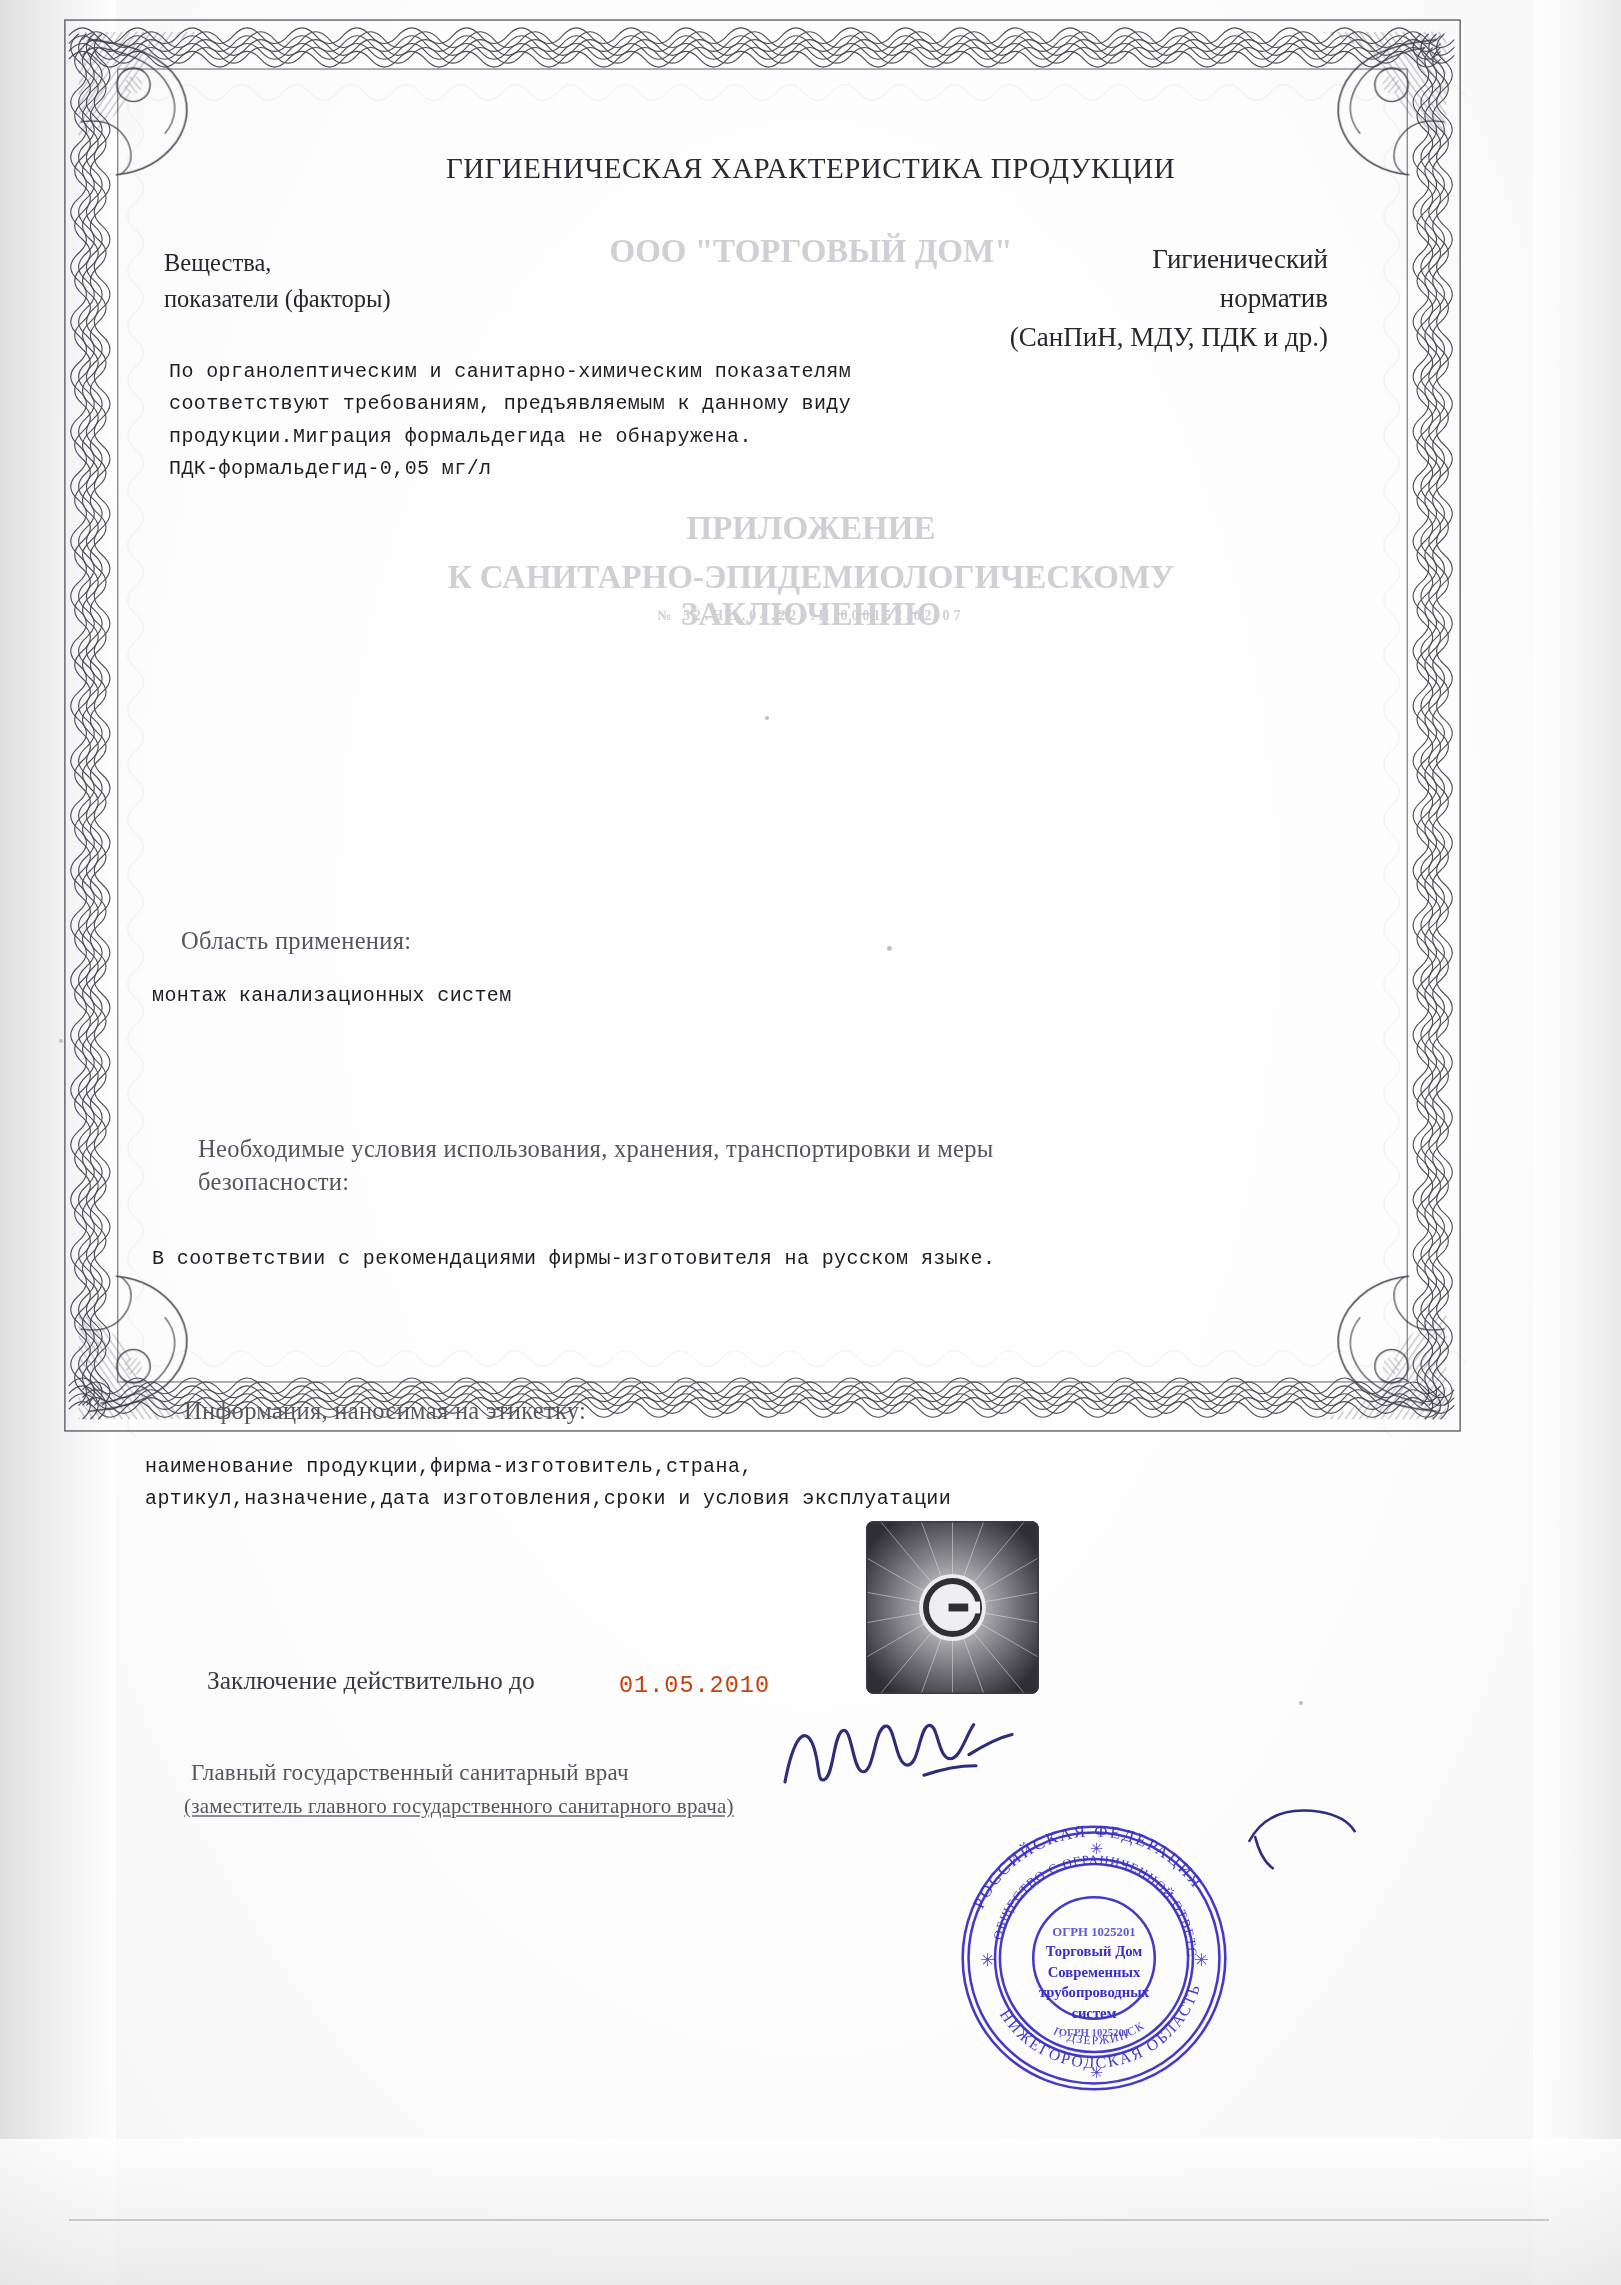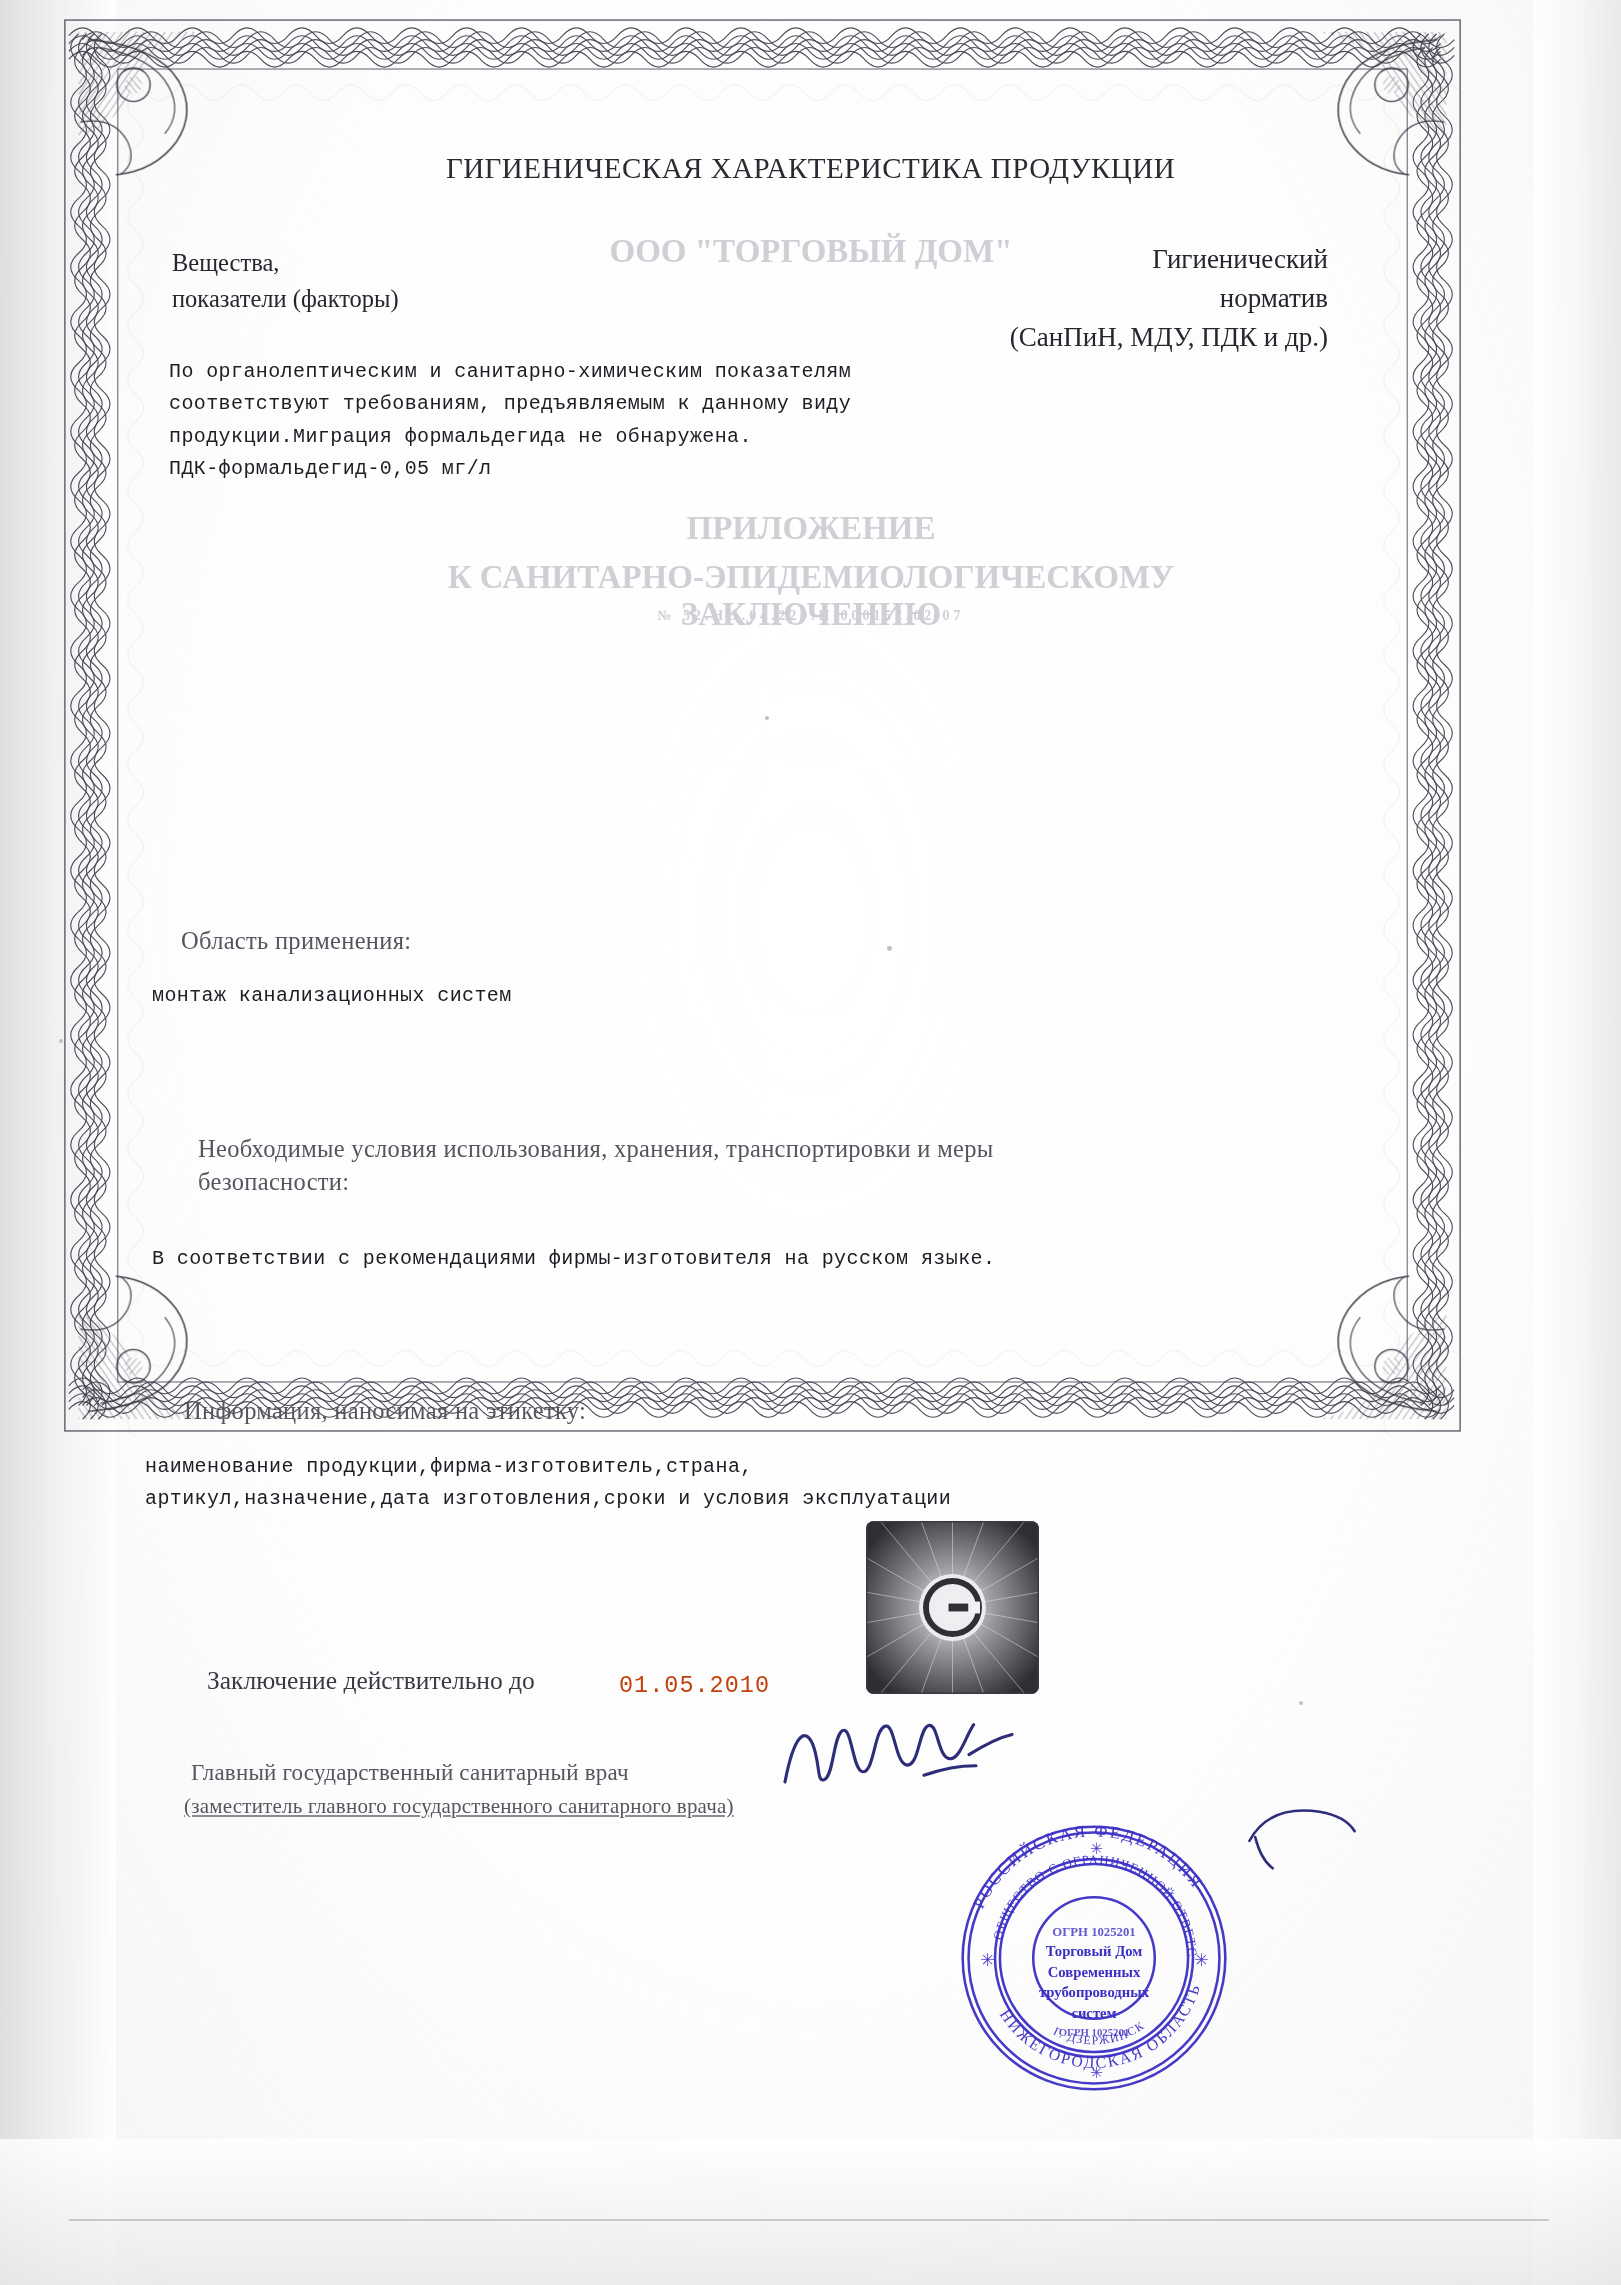--- a/index.html
+++ b/index.html
@@ -42,21 +42,21 @@
 
   
   .content{position:absolute;left:0;top:0;width:1621px;height:2286px;}
 
   .doc-title{
     position:absolute;left:0;top:152px;width:1621px;text-align:center;
     font-size:29px;letter-spacing:0.5px;color:#2a2a33;
     font-family:"Liberation Serif", serif;
   }
   .col-left{
-    position:absolute;left:172px;top:245px;width:412px;
+    position:absolute;left:164px;top:245px;width:412px;
     font-size:24.5px;line-height:1.45;color:#26262e;
   }
   .col-right{
     position:absolute;left:838px;top:240px;width:490px;text-align:right;
     font-size:27px;line-height:1.45;color:#26262e;
   }
   .mono{
     font-family:"Liberation Mono", monospace;
     font-size:20px;letter-spacing:0.4px;line-height:1.62;color:#1d1d24;
   }

